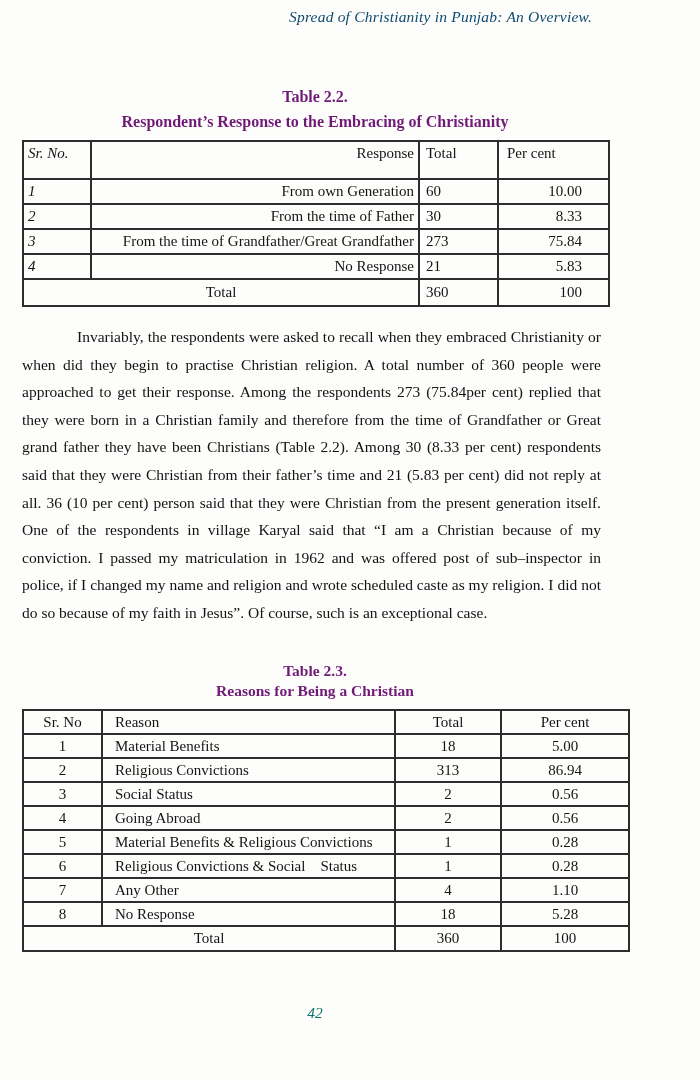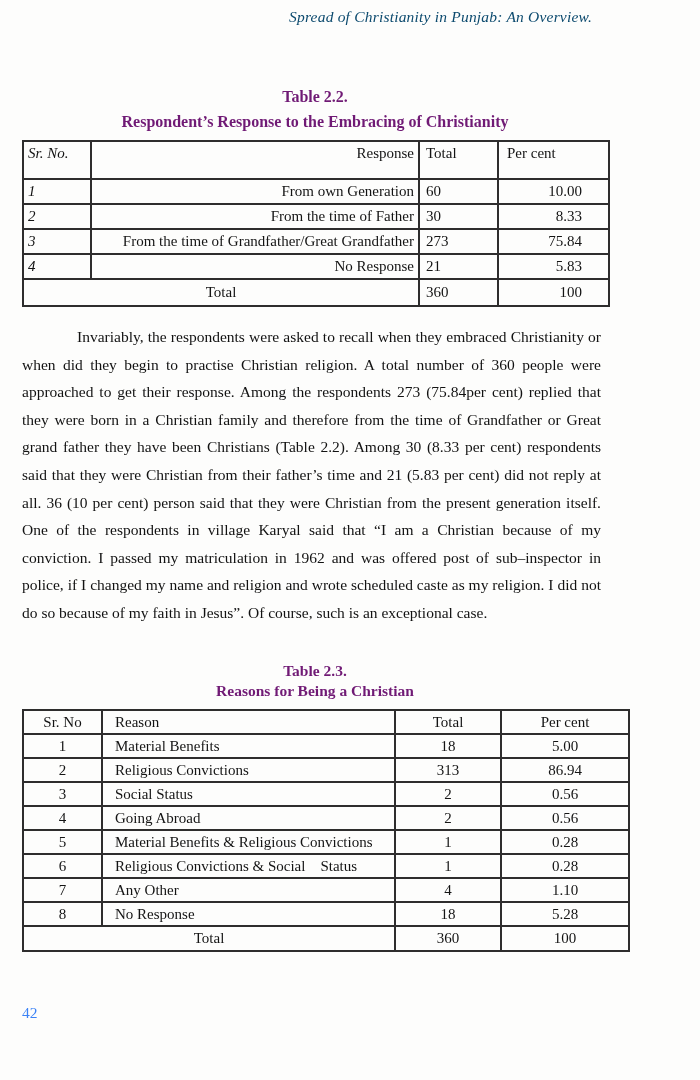--- a/index.html
+++ b/index.html
@@ -59,21 +59,21 @@
   
   .body-text{
     position:absolute;top:323px;left:22px;width:579px;
     margin:0;
     font-size:15.5px;line-height:27.6px;
     text-align:justify;text-indent:55px;
     color:#121212;
   }
   .page-number{
     position:absolute;top:1004px;left:22px;width:586px;
-    text-align:left;font-size:15.5px;color:#3b82f6;
+    text-align:center;font-size:15.5px;color:#0f766e;font-style:italic;
   }
 </style>
 </head>
 <body>
 
 <div class="page">
 
   <div class="running-head">Spread of Christianity in Punjab: An Overview.</div>
 
   <div class="caption caption-22">

